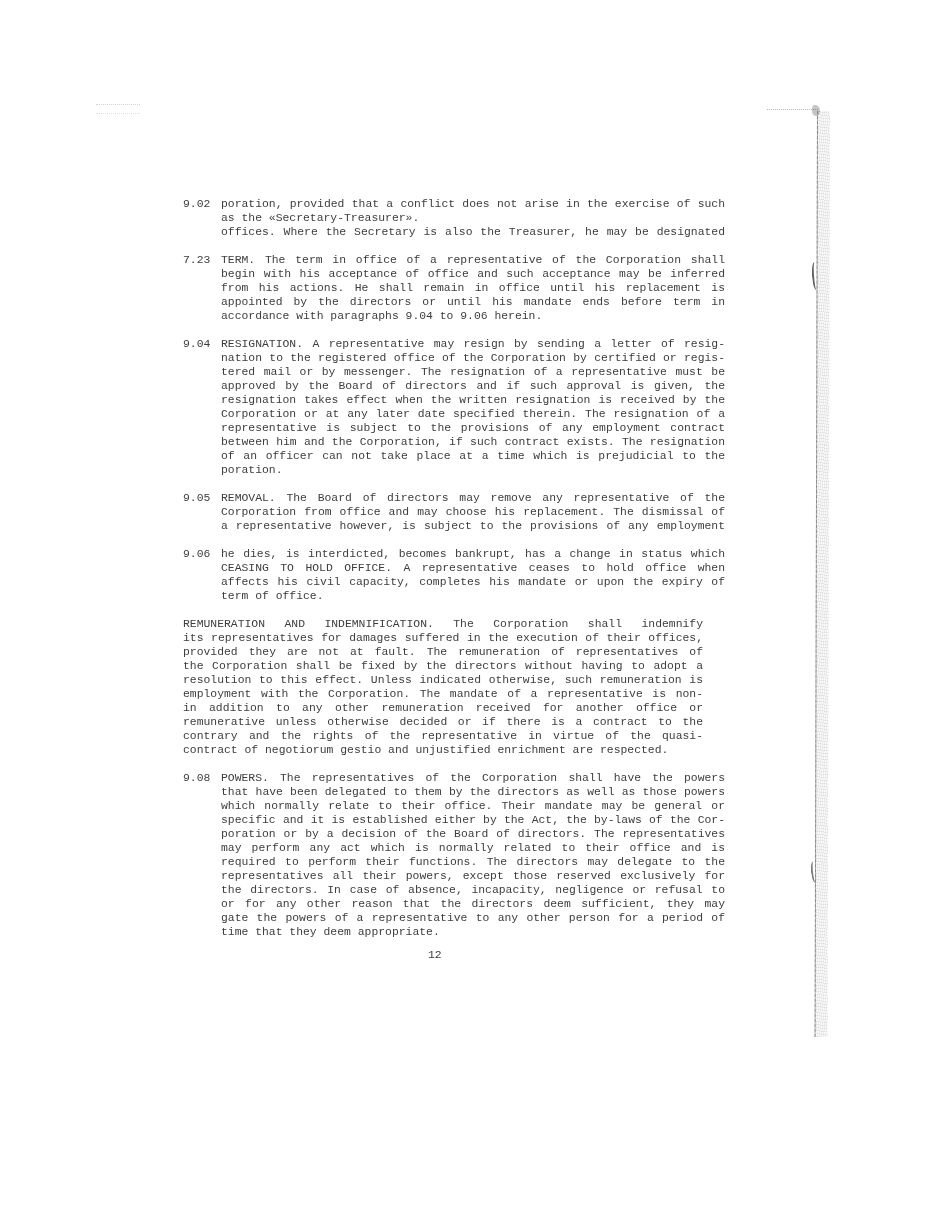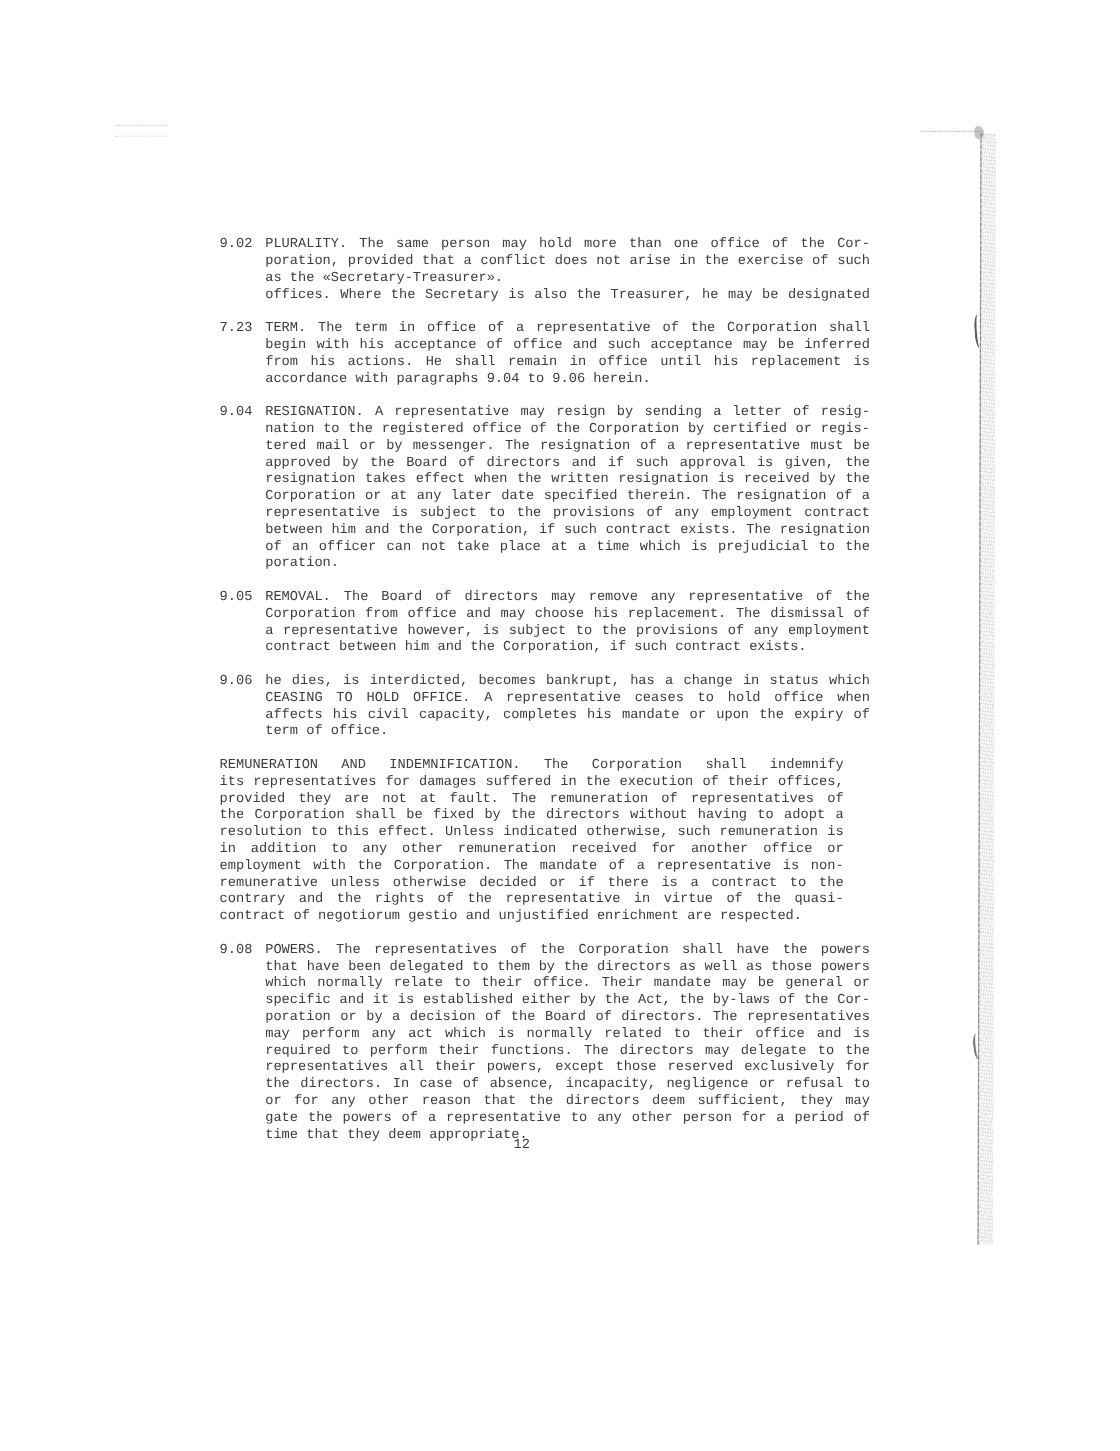--- a/index.html
+++ b/index.html
@@ -138,32 +138,32 @@
   <div class="edge-dotline"></div>
   <div class="edge-corner-mark"></div>
   <div class="paper-edge"></div>
   <div class="bind-mark-upper"></div>
   <div class="bind-mark-lower"></div>
 
   <div class="content">
       <div class="section">
         <span class="secnum">9.02</span>
         <div class="sectext">
-          <div class="line">PLURALITY. The same person may hold more than one office of the Cor-</div>
           <div class="line">poration, provided that a conflict does not arise in the exercise of such</div>
           <div class="line last">as the «Secretary-Treasurer».</div>
           <div class="line">offices. Where the Secretary is also the Treasurer, he may be designated</div>
         </div>
       </div>
       <div class="section">
         <span class="secnum">7.23</span>
         <div class="sectext">
           <div class="line">TERM. The term in office of a representative of the Corporation shall</div>
           <div class="line">begin with his acceptance of office and such acceptance may be inferred</div>
           <div class="line">from his actions. He shall remain in office until his replacement is</div>
+          <div class="line">appointed by the directors or until his mandate ends before term in</div>
           <div class="line last">accordance with paragraphs 9.04 to 9.06 herein.</div>
         </div>
       </div>
       <div class="section">
         <span class="secnum">9.04</span>
         <div class="sectext">
           <div class="line">RESIGNATION. A representative may resign by sending a letter of resig-</div>
           <div class="line">nation to the registered office of the Corporation by certified or regis-</div>
           <div class="line">tered mail or by messenger. The resignation of a representative must be</div>
           <div class="line">approved by the Board of directors and if such approval is given, the</div>
@@ -174,41 +174,40 @@
           <div class="line">of an officer can not take place at a time which is prejudicial to the Cor-</div>
           <div class="line last">poration.</div>
         </div>
       </div>
       <div class="section">
         <span class="secnum">9.05</span>
         <div class="sectext">
           <div class="line">REMOVAL. The Board of directors may remove any representative of the</div>
           <div class="line">Corporation from office and may choose his replacement. The dismissal of</div>
           <div class="line">a representative however, is subject to the provisions of any employment</div>
-          <div class="line last">contract between him and the Corporation, if such contract exists.</div>
         </div>
       </div>
       <div class="section">
         <span class="secnum">9.06</span>
         <div class="sectext">
           <div class="line">he dies, is interdicted, becomes bankrupt, has a change in status which</div>
           <div class="line">CEASING TO HOLD OFFICE. A representative ceases to hold office when</div>
           <div class="line">affects his civil capacity, completes his mandate or upon the expiry of his</div>
           <div class="line last">term of office.</div>
         </div>
       </div>
       <div class="section">
         <div class="sectext">
           <div class="line">REMUNERATION AND INDEMNIFICATION. The Corporation shall indemnify</div>
           <div class="line">its representatives for damages suffered in the execution of their offices,</div>
           <div class="line">provided they are not at fault. The remuneration of representatives of</div>
           <div class="line">the Corporation shall be fixed by the directors without having to adopt a</div>
           <div class="line">resolution to this effect. Unless indicated otherwise, such remuneration is</div>
+          <div class="line">employment with the Corporation. The mandate of a representative is non-</div>
           <div class="line">in addition to any other remuneration received for another office or</div>
-          <div class="line">employment with the Corporation. The mandate of a representative is non-</div>
           <div class="line">remunerative unless otherwise decided or if there is a contract to the</div>
           <div class="line">contrary and the rights of the representative in virtue of the quasi-</div>
           <div class="line last">contract of negotiorum gestio and unjustified enrichment are respected.</div>
         </div>
       </div>
       <div class="section">
         <span class="secnum">9.08</span>
         <div class="sectext">
           <div class="line">POWERS. The representatives of the Corporation shall have the powers</div>
           <div class="line">that have been delegated to them by the directors as well as those powers</div>

